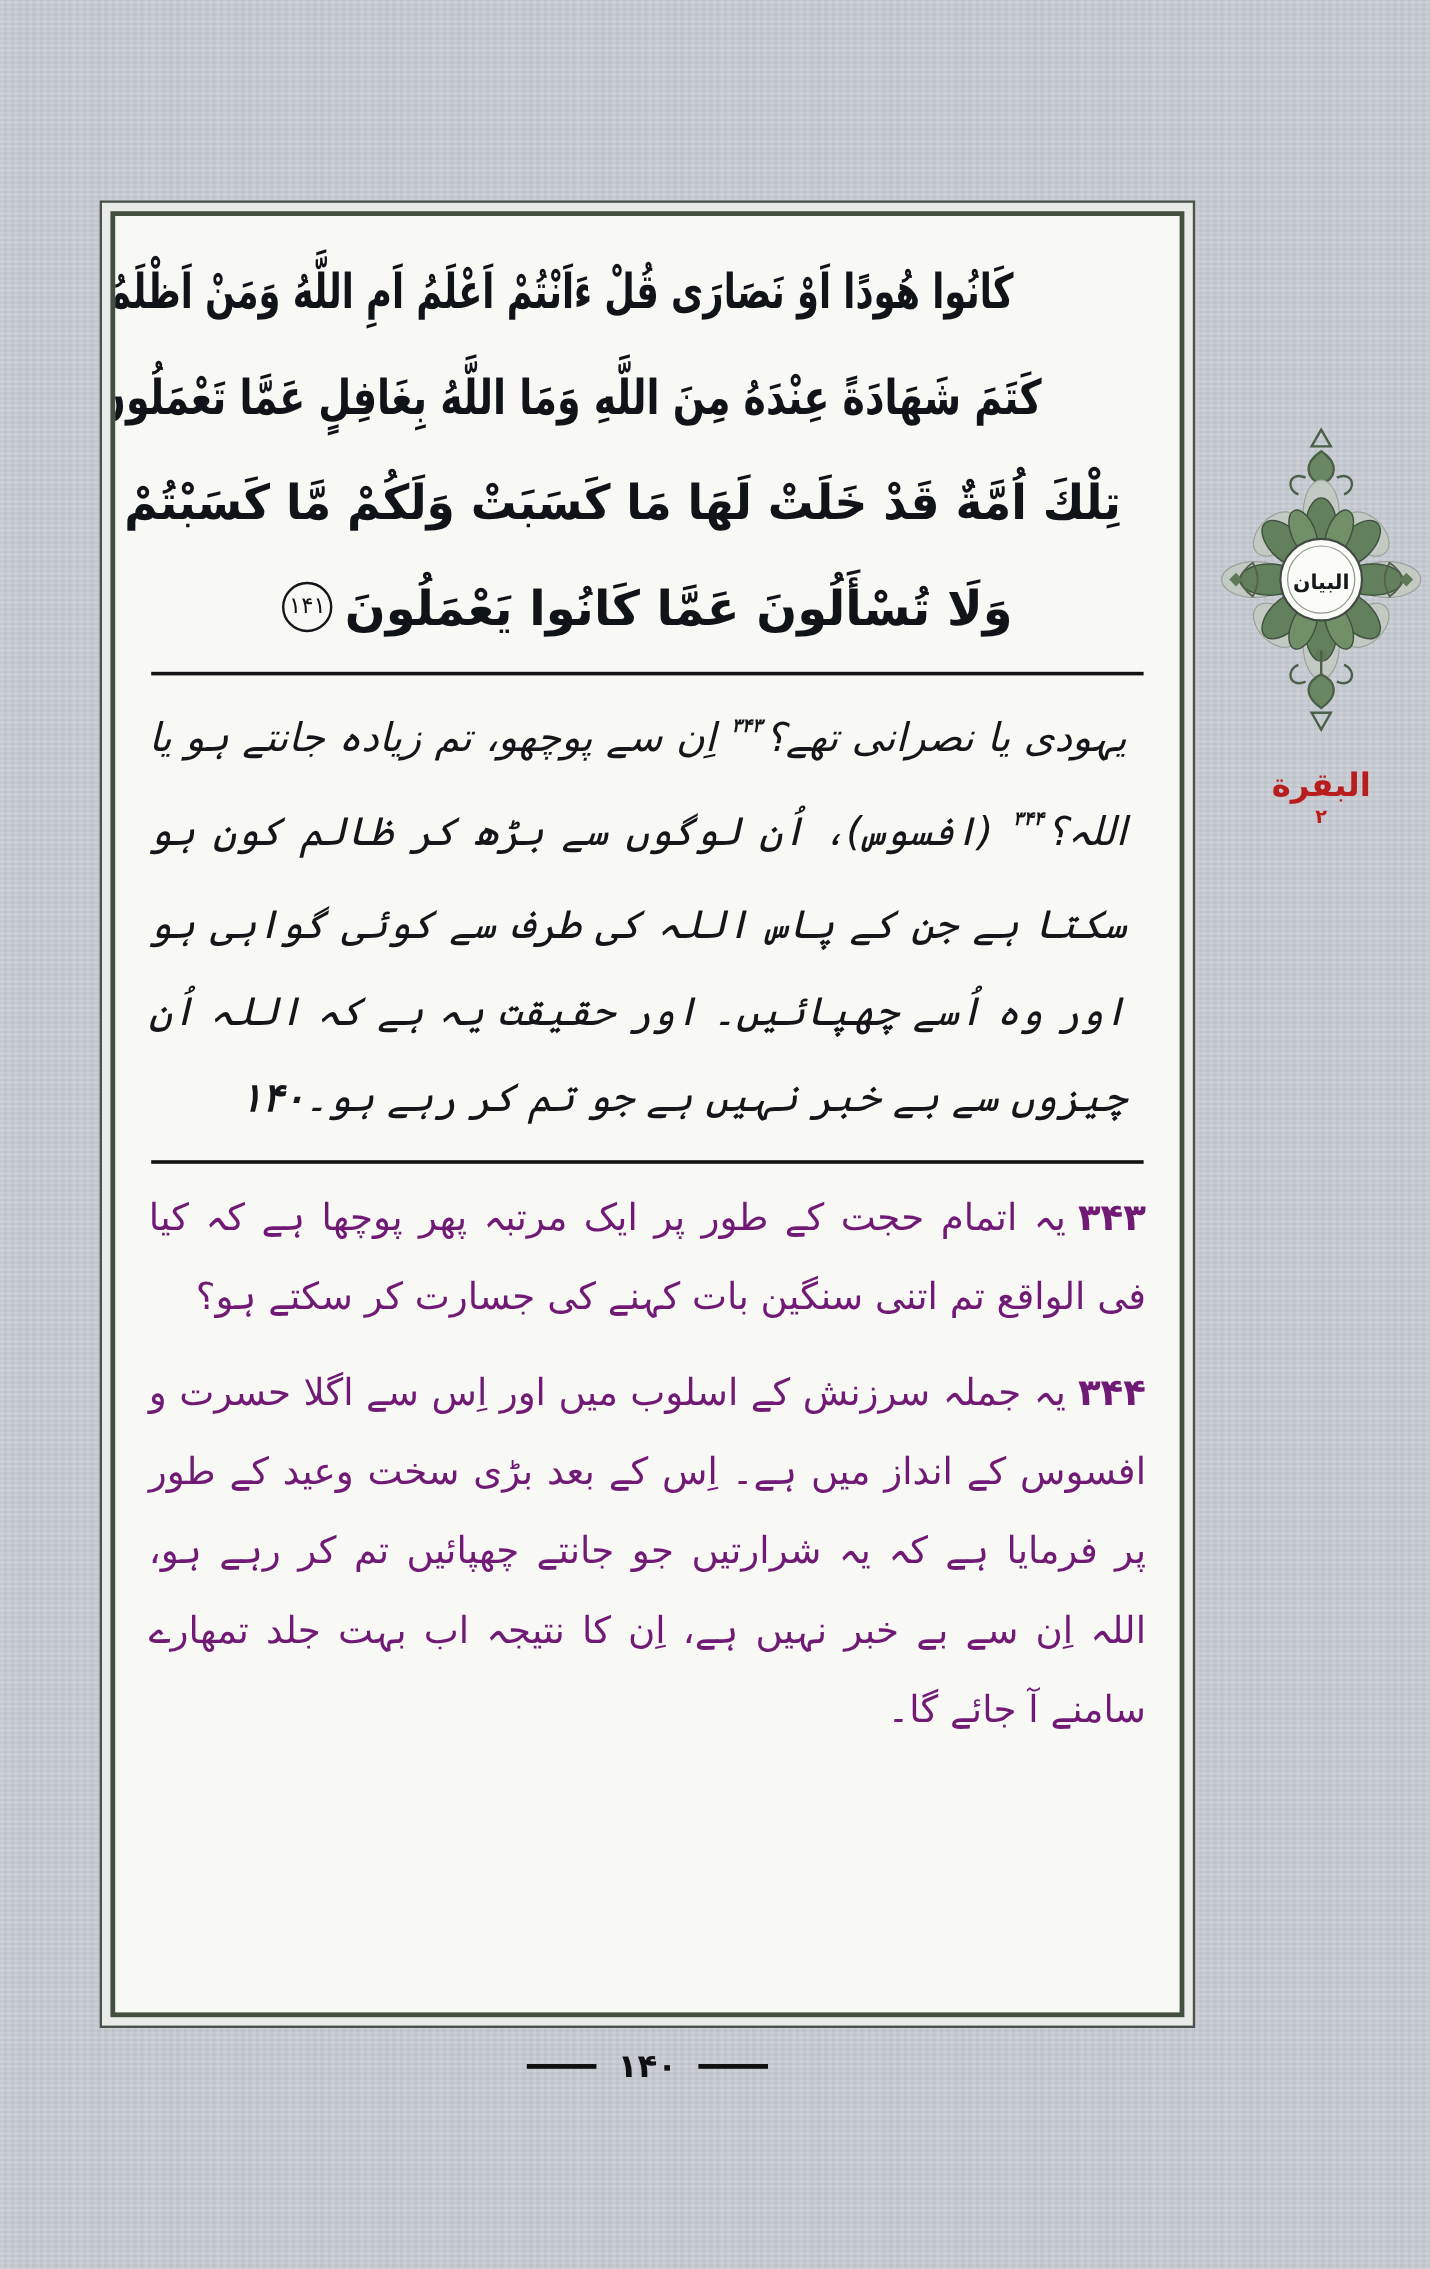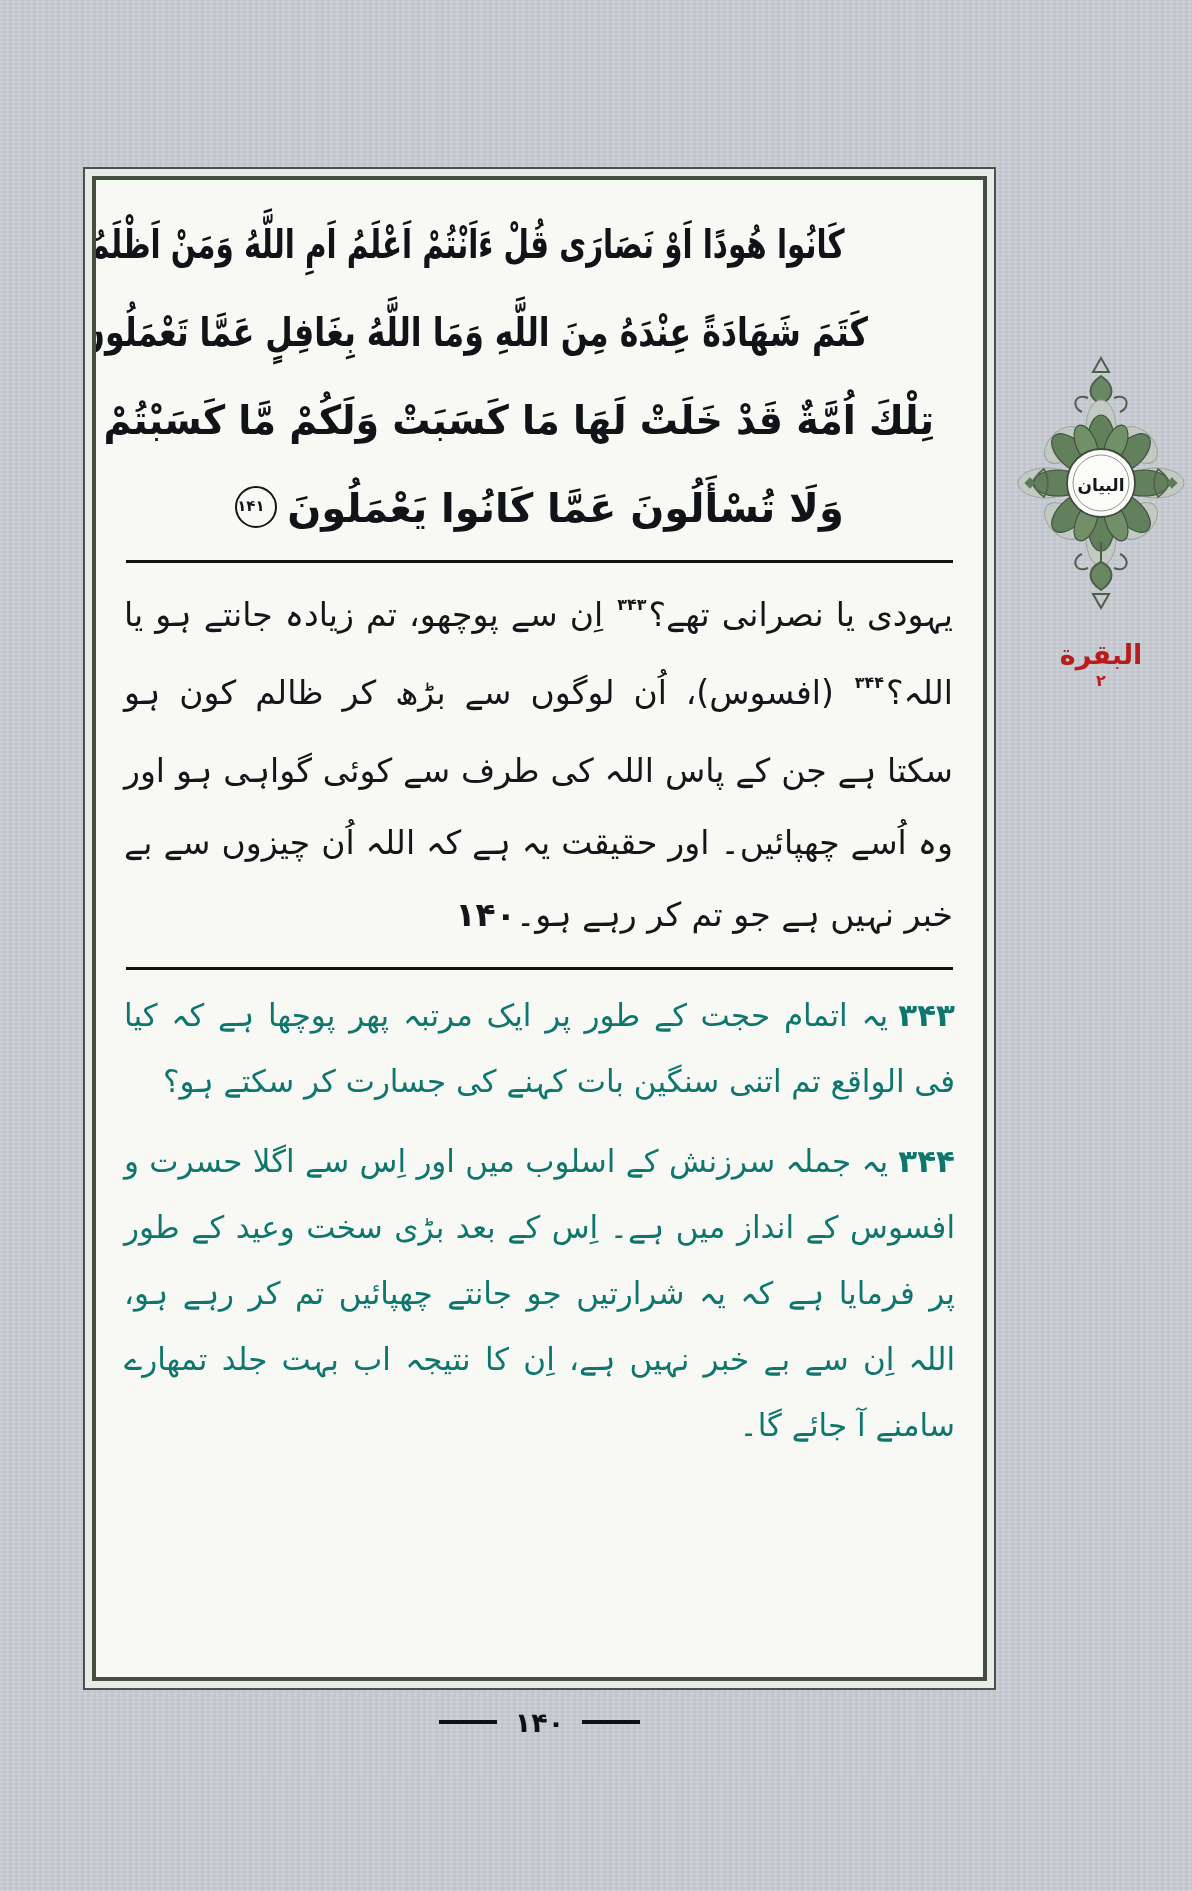--- a/index.html
+++ b/index.html
@@ -24,36 +24,36 @@
   
   .quran-block{direction:rtl;text-align:center;margin-top:6px;}
   .q-line{
     height:88px;line-height:88px;font-size:40px;font-weight:700;
     white-space:nowrap;color:#101317;letter-spacing:.5px;
   }
   .q-line .q-text{display:inline-block;}
   .aya-circle{
     display:inline-block;width:42px;height:42px;box-sizing:border-box;
     border:2.5px solid #14171a;border-radius:50%;
-    font-size:15px;font-weight:700;line-height:37px;text-align:left;
+    font-size:19px;font-weight:400;line-height:37px;text-align:center;
     vertical-align:middle;margin:0 10px 8px 0;letter-spacing:0;
   }
   
   .divider{height:3px;background:#121212;margin:8px 2px 16px 2px;}
   .divider.second{margin:16px 2px 12px 2px;}
   
   .translation{direction:rtl;text-align:justify;font-size:33px;line-height:72px;color:#14161a;}
-  .translation p{margin:0 2px 14px 0;}
+  .translation p{margin:0 16px 14px 0;font-style:italic;}
   .fn-sup{
     font-size:16px;font-weight:700;position:relative;top:-16px;
     letter-spacing:1px;padding:0 2px;
   }
   .aya-num{font-weight:700;}
   
-  .footnotes{direction:rtl;text-align:justify;font-size:31px;line-height:66px;color:#0f766e;}
+  .footnotes{direction:rtl;text-align:justify;font-size:31px;line-height:66px;color:#701a75;}
   .footnote{margin:0 0 14px 0;}
   .fn-num{font-weight:700;padding-left:10px;}
   
   .medallion-wrap{position:absolute;left:1016px;top:328px;width:170px;height:290px;}
   .surah-label-wrap{
     position:absolute;left:1026px;top:638px;width:150px;
     text-align:center;direction:rtl;color:#b91c1c;
   }
   .surah-name{font-size:27px;font-weight:700;line-height:34px;}
   .surah-number{font-size:16px;font-weight:700;line-height:18px;}

